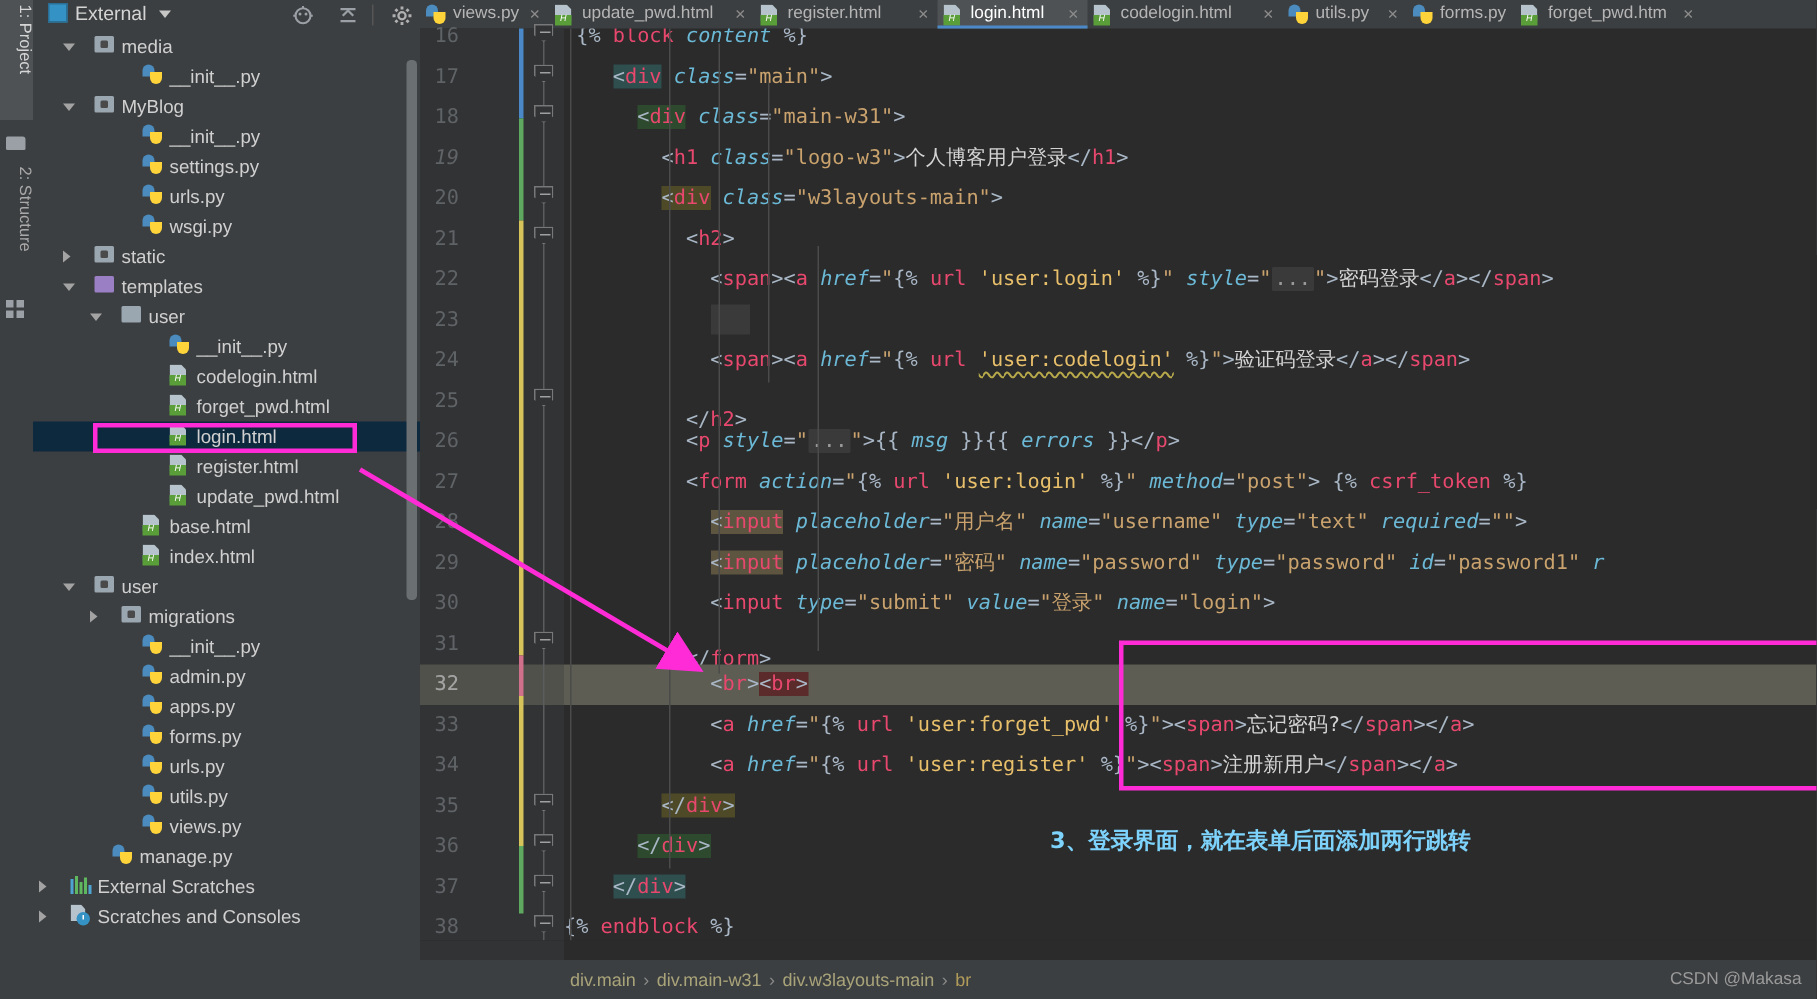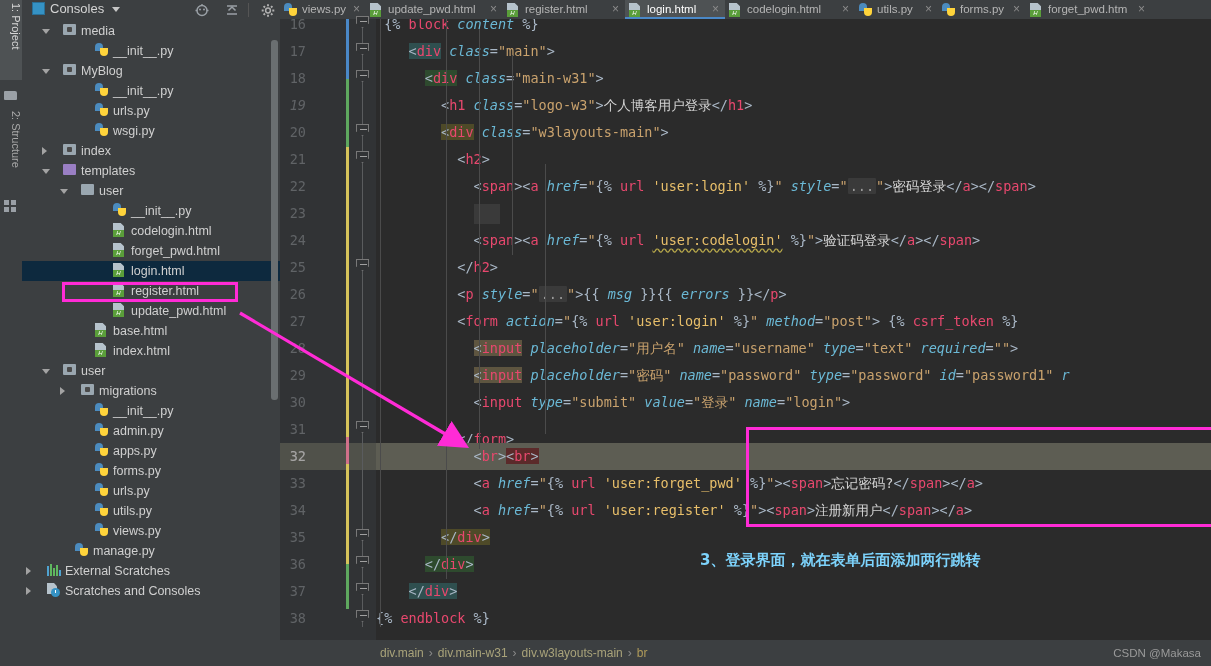--- a/index.html
+++ b/index.html
@@ -206,21 +206,21 @@
       <span></span>
       <span></span>
       <span></span>
   </div>
 </div>
 
 <div id="project-panel">
   <div id="project-header">
     <div id="project-title-wrap">
       <div id="project-sq"></div>
-      <span id="project-label">Consoles</span>
+      <span id="project-label">External</span>
       <div id="project-caret"></div>
     </div>
     <div class="hdr-icon" id="hdr-locate">
       <svg width="16" height="15" viewBox="0 0 16 15">
           <circle cx="8" cy="7.5" r="5" fill="none" stroke="#9aa0a6" stroke-width="1.4"></circle>
           <circle cx="6" cy="6.4" r="1" fill="#9aa0a6"></circle>
           <circle cx="10" cy="6.4" r="1" fill="#9aa0a6"></circle>
           <path d="M1.5 7.5h2M12.5 7.5h2M8 1v2" stroke="#9aa0a6" stroke-width="1.3"></path>
         </svg>
     </div>
@@ -275,37 +275,46 @@
         </span>
         <span class="lbl" style="left:91px">__init__.py</span>
       </div>
       <div class="row">
         <span style="position:absolute;left:72px;top:0;width:16px;height:20px">
           <span class="py">
             <i class="p1"></i>
             <i class="p2"></i>
           </span>
         </span>
+        <span class="lbl" style="left:91px">settings.py</span>
+      </div>
+      <div class="row">
+        <span style="position:absolute;left:72px;top:0;width:16px;height:20px">
+          <span class="py">
+            <i class="p1"></i>
+            <i class="p2"></i>
+          </span>
+        </span>
         <span class="lbl" style="left:91px">urls.py</span>
       </div>
       <div class="row">
         <span style="position:absolute;left:72px;top:0;width:16px;height:20px">
           <span class="py">
             <i class="p1"></i>
             <i class="p2"></i>
           </span>
         </span>
         <span class="lbl" style="left:91px">wsgi.py</span>
       </div>
       <div class="row">
         <span class="arrow closed" style="left:20px"></span>
         <span style="position:absolute;left:40px;top:0;width:16px;height:20px">
           <span class="folder-mod"></span>
         </span>
-        <span class="lbl" style="left:59px">index</span>
+        <span class="lbl" style="left:59px">static</span>
       </div>
       <div class="row">
         <span class="arrow open" style="left:20px"></span>
         <span style="position:absolute;left:40px;top:0;width:16px;height:20px">
           <span class="folder-purple"></span>
         </span>
         <span class="lbl" style="left:59px">templates</span>
       </div>
       <div class="row">
         <span class="arrow open" style="left:38px"></span>
@@ -523,21 +532,21 @@
           <i class="badge">H</i>
         </span><span>codelogin.html</span><span class="x" style="left:117px">×</span></div>
       <div class="tab" style="left: 575px; width: 83px;"><span class="py" style="left:4px;top:3px">
           <i class="p1"></i>
           <i class="p2"></i>
         </span><span>utils.py</span><span class="x" style="left:70px">×</span></div>
       <div class="tab" style="left: 658px; width: 88px;"><span class="py" style="left:4px;top:3px">
           <i class="p1"></i>
           <i class="p2"></i>
         </span><span>forms.py</span><span class="x" style="left:75px">×</span></div>
-      <div class="tab" style="left: 746px; width: 125px;"><span class="htmlic" style="left:4px;top:3px">
+      <div class="tab" style="left: 730px; width: 125px;"><span class="htmlic" style="left:4px;top:3px">
           <i class="sheet"></i>
           <i class="badge">H</i>
         </span><span>forget_pwd.htm</span><span class="x" style="left:112px">×</span></div>
     </div>
   <div id="gutter">
       <div class="lnum" style="top: -8px;">16</div>
       <div class="lnum" style="top: 19px;">17</div>
       <div class="lnum" style="top: 46px;">18</div>
       <div class="lnum" style="top: 73px; font-style: italic;">19</div>
       <div class="lnum" style="top: 100px;">20</div>
@@ -612,21 +621,21 @@
   <div id="code">
       <div class="cline" style="top: -8px;"><span class="t-br"> {%</span> <span class="t-kw">block</span> <span class="t-var">content</span> <span class="t-br">%}</span></div>
       <div class="cline" style="top: 19px;">    <span class="bg-teal"><span class="t-br">&lt;</span><span class="t-tag">div</span></span> <span class="t-attr">class</span><span class="t-br">=</span><span class="t-val">"main"</span><span class="t-br">&gt;</span></div>
       <div class="cline" style="top: 46px;">      <span class="bg-grn"><span class="t-br">&lt;</span><span class="t-tag">div</span></span> <span class="t-attr">class</span><span class="t-br">=</span><span class="t-val">"main-w31"</span><span class="t-br">&gt;</span></div>
       <div class="cline" style="top: 73px;">        <span class="t-br">&lt;</span><span class="t-tag">h1</span> <span class="t-attr">class</span><span class="t-br">=</span><span class="t-val">"logo-w3"</span><span class="t-br">&gt;</span><span class="t-txt">个人博客用户登录</span><span class="t-br">&lt;/</span><span class="t-tag">h1</span><span class="t-br">&gt;</span></div>
       <div class="cline" style="top: 100px;">        <span class="bg-olv"><span class="t-br">&lt;</span><span class="t-tag">div</span></span> <span class="t-attr">class</span><span class="t-br">=</span><span class="t-val">"w3layouts-main"</span><span class="t-br">&gt;</span></div>
       <div class="cline" style="top: 127px;">          <span class="t-br">&lt;</span><span class="t-tag">h2</span><span class="t-br">&gt;</span></div>
       <div class="cline" style="top: 154px;">            <span class="t-br">&lt;</span><span class="t-tag">span</span><span class="t-br">&gt;&lt;</span><span class="t-tag">a</span> <span class="t-attr">href</span><span class="t-br">=</span><span class="t-val">"</span><span class="t-br">{%</span> <span class="t-kw">url</span> <span class="t-dj">'user:login'</span> <span class="t-br">%}</span><span class="t-val">"</span> <span class="t-attr">style</span><span class="t-br">=</span><span class="t-val">"</span><span class="sq-fold">...</span><span class="t-val">"</span><span class="t-br">&gt;</span><span class="t-txt">密码登录</span><span class="t-br">&lt;/</span><span class="t-tag">a</span><span class="t-br">&gt;&lt;/</span><span class="t-tag">span</span><span class="t-br">&gt;</span></div>
       <div class="cline" style="top: 181px;">            <span class="sq-blank"></span></div>
       <div class="cline" style="top: 208px;">            <span class="t-br">&lt;</span><span class="t-tag">span</span><span class="t-br">&gt;&lt;</span><span class="t-tag">a</span> <span class="t-attr">href</span><span class="t-br">=</span><span class="t-val">"</span><span class="t-br">{%</span> <span class="t-kw">url</span> <span class="t-dj squiggle">'user:codelogin'</span> <span class="t-br">%}</span><span class="t-val">"</span><span class="t-br">&gt;</span><span class="t-txt">验证码登录</span><span class="t-br">&lt;/</span><span class="t-tag">a</span><span class="t-br">&gt;&lt;/</span><span class="t-tag">span</span><span class="t-br">&gt;</span></div>
-      <div class="cline" style="top: 235px;">          <span class="t-br">&lt;/</span><span class="t-tag">h2</span><span class="t-br">&gt;</span></div>
+      <div class="cline" style="top: 248px;">          <span class="t-br">&lt;/</span><span class="t-tag">h2</span><span class="t-br">&gt;</span></div>
       <div class="cline" style="top: 262px;">          <span class="t-br">&lt;</span><span class="t-tag">p</span> <span class="t-attr">style</span><span class="t-br">=</span><span class="t-val">"</span><span class="sq-fold">...</span><span class="t-val">"</span><span class="t-br">&gt;</span><span class="t-br">{{</span> <span class="t-var">msg</span> <span class="t-br">}}{{</span> <span class="t-var">errors</span> <span class="t-br">}}</span><span class="t-br">&lt;/</span><span class="t-tag">p</span><span class="t-br">&gt;</span></div>
       <div class="cline" style="top: 289px;">          <span class="t-br">&lt;</span><span class="t-tag">form</span> <span class="t-attr">action</span><span class="t-br">=</span><span class="t-val">"</span><span class="t-br">{%</span> <span class="t-kw">url</span> <span class="t-dj">'user:login'</span> <span class="t-br">%}</span><span class="t-val">"</span> <span class="t-attr">method</span><span class="t-br">=</span><span class="t-val">"post"</span><span class="t-br">&gt;</span> <span class="t-br">{%</span> <span class="t-kw">csrf_token</span> <span class="t-br">%}</span></div>
       <div class="cline" style="top: 316px;">            <span class="bg-tan"><span class="t-br">&lt;</span><span class="t-tag">input</span></span> <span class="t-attr">placeholder</span><span class="t-br">=</span><span class="t-val">"用户名"</span> <span class="t-attr">name</span><span class="t-br">=</span><span class="t-val">"username"</span> <span class="t-attr">type</span><span class="t-br">=</span><span class="t-val">"text"</span> <span class="t-attr">required</span><span class="t-br">=</span><span class="t-val">""</span><span class="t-br">&gt;</span></div>
       <div class="cline" style="top: 343px;">            <span class="bg-tan"><span class="t-br">&lt;</span><span class="t-tag">input</span></span> <span class="t-attr">placeholder</span><span class="t-br">=</span><span class="t-val">"密码"</span> <span class="t-attr">name</span><span class="t-br">=</span><span class="t-val">"password"</span> <span class="t-attr">type</span><span class="t-br">=</span><span class="t-val">"password"</span> <span class="t-attr">id</span><span class="t-br">=</span><span class="t-val">"password1"</span> <span class="t-attr">r</span></div>
       <div class="cline" style="top: 370px;">            <span class="t-br">&lt;</span><span class="t-tag">input</span> <span class="t-attr">type</span><span class="t-br">=</span><span class="t-val">"submit"</span> <span class="t-attr">value</span><span class="t-br">=</span><span class="t-val">"登录"</span> <span class="t-attr">name</span><span class="t-br">=</span><span class="t-val">"login"</span><span class="t-br">&gt;</span></div>
       <div class="cline" style="top: 407px;">          <span class="t-br">&lt;/</span><span class="t-tag">form</span><span class="t-br">&gt;</span></div>
       <div class="cline current" style="top: 424px;">            <span class="t-br">&lt;</span><span class="t-tag">br</span><span class="t-br">&gt;</span><span class="bg-red"><span class="t-br">&lt;</span><span class="t-tag">br</span><span class="t-br">&gt;</span></span></div>
       <div class="cline" style="top: 451px;">            <span class="t-br">&lt;</span><span class="t-tag">a</span> <span class="t-attr">href</span><span class="t-br">=</span><span class="t-val">"</span><span class="t-br">{%</span> <span class="t-kw">url</span> <span class="t-dj">'user:forget_pwd'</span> <span class="t-br">%}</span><span class="t-val">"</span><span class="t-br">&gt;&lt;</span><span class="t-tag">span</span><span class="t-br">&gt;</span><span class="t-txt">忘记密码?</span><span class="t-br">&lt;/</span><span class="t-tag">span</span><span class="t-br">&gt;&lt;/</span><span class="t-tag">a</span><span class="t-br">&gt;</span></div>
       <div class="cline" style="top: 478px;">            <span class="t-br">&lt;</span><span class="t-tag">a</span> <span class="t-attr">href</span><span class="t-br">=</span><span class="t-val">"</span><span class="t-br">{%</span> <span class="t-kw">url</span> <span class="t-dj">'user:register'</span> <span class="t-br">%}</span><span class="t-val">"</span><span class="t-br">&gt;&lt;</span><span class="t-tag">span</span><span class="t-br">&gt;</span><span class="t-txt">注册新用户</span><span class="t-br">&lt;/</span><span class="t-tag">span</span><span class="t-br">&gt;&lt;/</span><span class="t-tag">a</span><span class="t-br">&gt;</span></div>
       <div class="cline" style="top: 505px;">        <span class="bg-olv"><span class="t-br">&lt;/</span><span class="t-tag">div</span><span class="t-br">&gt;</span></span></div>

